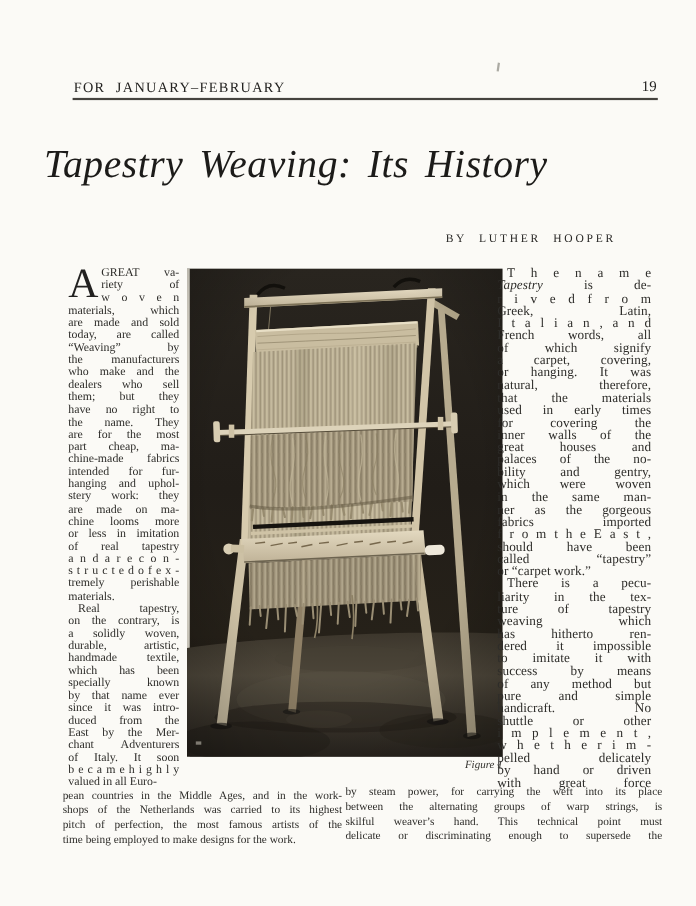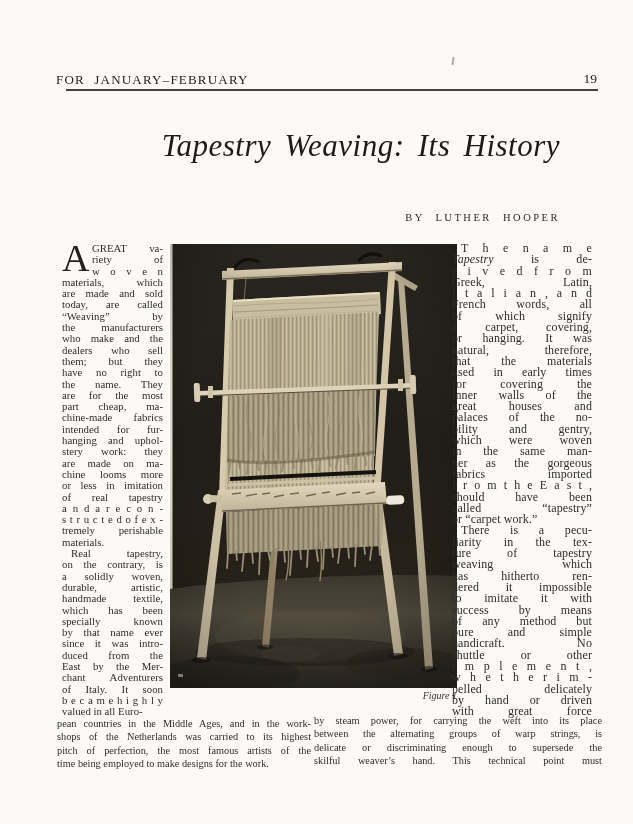--- a/index.html
+++ b/index.html
@@ -2,29 +2,29 @@
 <html><head>
 <meta charset="utf-8">
 <style>
   html,body { margin:0; padding:0; background:#ffffff; }
   .page {
     position:relative; width:633px; height:824px; margin:0 auto;
     background:#fbfaf6; overflow:hidden;
     font-family:"Liberation Serif","DejaVu Serif",serif; color:#2e2d2a;
   }
   
-  .masthead-left { position:absolute; left:56px; top:72px; font-size:13px;
+  .masthead-left { position:absolute; left:67px; top:72px; font-size:13px;
     letter-spacing:1.2px; word-spacing:5px; color:#232220; }
   .masthead-num { position:absolute; right:36px; top:71px; font-size:13.5px; color:#232220; }
   .rule { position:absolute; left:66px; top:89px; width:532px; height:2px; background:#45433e; }
   .speck { position:absolute; left:452px; top:57px; width:2px; height:8px;
     background:#6a675f; opacity:.55; transform:rotate(8deg); }
   
-  .title-line { position:absolute; left:40px; width:520px; text-align:right;
-    font-style:italic; color:#1c1b19; font-size:31px; letter-spacing:.5px; word-spacing:5px; }
+  .title-line { position:absolute; left:40px; width:520px; text-align:left;
+    font-style:italic; color:#1c1b19; font-size:36px; letter-spacing:.5px; word-spacing:5px; }
   #title1 { top:128px; }
   #title2 { top:166px; }
   .byline { position:absolute; left:40px; width:520px; top:212px; text-align:right;
     font-size:10.5px; letter-spacing:2.5px; word-spacing:6px; color:#2a2927; }
   
   .column { position:absolute; top:243px; }
   #left-col  { left:62px;  width:101px; font-size:10.8px; line-height:11.3px; }
   #right-col { left:452px; width:140px; font-size:12px;   line-height:11.3px; letter-spacing:.1px; }
   .tl { text-align:justify; text-align-last:justify; }
   .tl.end { text-align-last:left; }
@@ -289,17 +289,17 @@
 
   <div class="cont" id="cont-left">
       <div class="tl">pean countries in the Middle Ages, and in the work-</div>
       <div class="tl">shops of the Netherlands was carried to its highest</div>
       <div class="tl">pitch of perfection, the most famous artists of the</div>
       <div class="tl end">time being employed to make designs for the work.</div>
     </div>
   <div class="cont" id="cont-right">
       <div class="tl">by steam power, for carrying the weft into its place</div>
       <div class="tl">between the alternating groups of warp strings, is</div>
+      <div class="tl">skilful weaver’s hand. This technical point must</div>
       <div class="tl">delicate or discriminating enough to supersede the</div>
-      <div class="tl">skilful weaver’s hand. This technical point must</div>
     </div>
 
 </div>
 
 </body></html>

